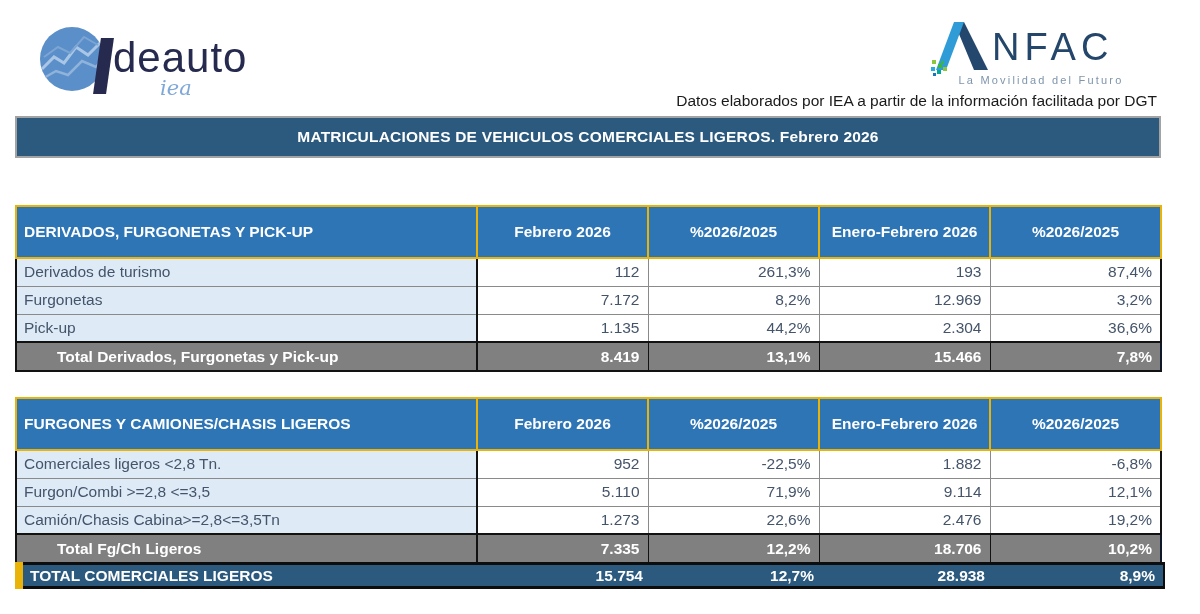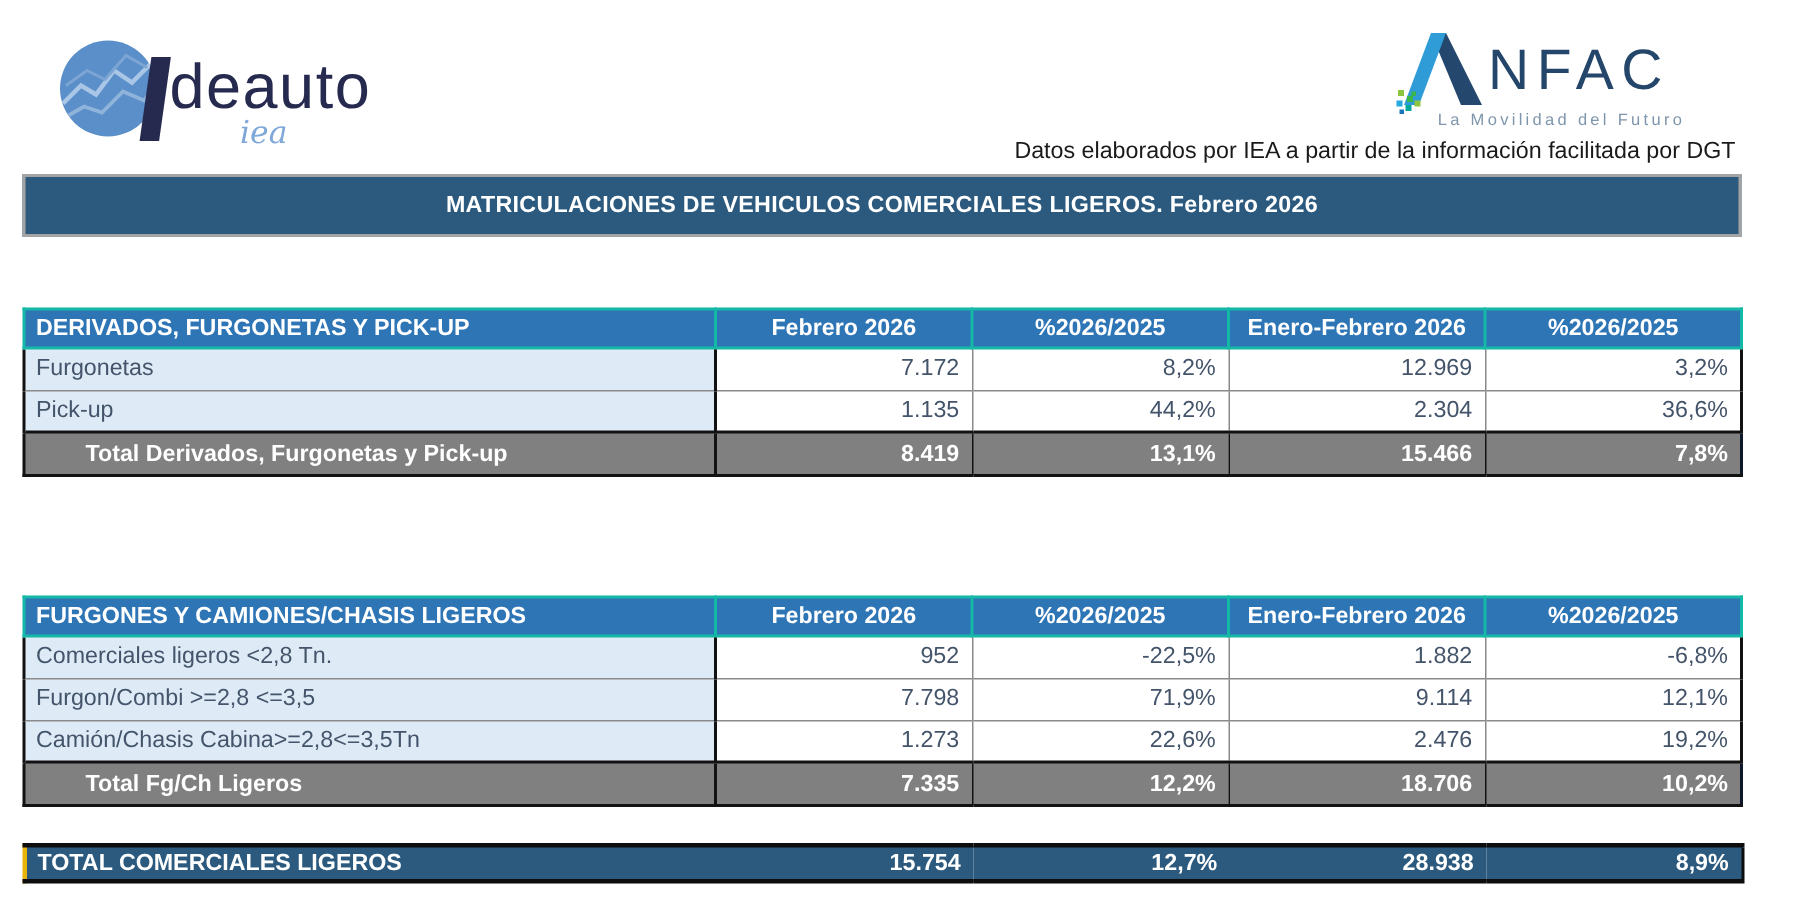--- a/index.html
+++ b/index.html
@@ -56,21 +56,21 @@
     position:absolute; left:15px; border-collapse:collapse;
     table-layout:fixed; width:1146px; font-size:15.5px;
   }
   table.t1 { top:205px; }
   table.t2 { top:397px; }
   col.c-label { width:461px; }
   col.c-num   { width:171px; }
 
   .data th {
     background:#2e75b6; color:#ffffff; font-weight:bold;
-    border:2px solid #14b8a6; height:26px; line-height:1.12;
+    border:2px solid #eab308; height:52px; line-height:1.12;
     padding:2px 8px; text-align:center; vertical-align:middle;
   }
   .data th.lab { text-align:left; padding-left:7px; font-size:15.5px; }
 
   .data td {
     height:28px; padding:1px 8px; color:#44546a;
     border:1px solid #8a8a8a; background:#ffffff; text-align:right;
     vertical-align:middle;
   }
   .data td.lab {
@@ -90,21 +90,21 @@
   
   table.grand {
     position:absolute; left:15px; top:562px; border-collapse:collapse;
     table-layout:fixed; width:1146px; font-size:15.5px;
   }
   .grand td {
     background:#2b5a7e; color:#ffffff; font-weight:bold; height:24px;
     border-top:3px solid #0d0d0d; border-bottom:3px solid #0d0d0d;
     padding:1px 8px; text-align:right; vertical-align:middle;
   }
-  .grand td.lab { text-align:left; padding-left:7px; border-left:3px solid #eab308; }
+  .grand td.lab { text-align:left; padding-left:7px; border-left:8px solid #eab308; }
   .grand td:last-child { border-right:2px solid #0d0d0d; }
 </style>
 </head>
 <body>
 
 <div class="page">
 
   <div class="ideauto">
     <div class="circle">
       <svg width="64" height="64" viewBox="0 0 64 64">
@@ -153,20 +153,27 @@
       </colgroup>
     <tbody>
         <tr>
       <th class="lab">DERIVADOS, FURGONETAS Y PICK-UP</th>
       <th>Febrero 2026</th>
       <th>%2026/2025</th>
       <th>Enero-Febrero 2026</th>
       <th>%2026/2025</th>
     </tr>
     <tr>
+      <td class="lab">Derivados de turismo</td>
+      <td>112</td>
+      <td>261,3%</td>
+      <td>193</td>
+      <td>87,4%</td>
+    </tr>
+    <tr>
       <td class="lab">Furgonetas</td>
       <td>7.172</td>
       <td>8,2%</td>
       <td>12.969</td>
       <td>3,2%</td>
     </tr>
     <tr>
       <td class="lab">Pick-up</td>
       <td>1.135</td>
       <td>44,2%</td>
@@ -201,21 +208,21 @@
     </tr>
     <tr>
       <td class="lab">Comerciales ligeros &lt;2,8 Tn.</td>
       <td>952</td>
       <td>-22,5%</td>
       <td>1.882</td>
       <td>-6,8%</td>
     </tr>
     <tr>
       <td class="lab">Furgon/Combi &gt;=2,8 &lt;=3,5</td>
-      <td>7.798</td>
+      <td>5.110</td>
       <td>71,9%</td>
       <td>9.114</td>
       <td>12,1%</td>
     </tr>
     <tr>
       <td class="lab">Camión/Chasis Cabina&gt;=2,8&lt;=3,5Tn</td>
       <td>1.273</td>
       <td>22,6%</td>
       <td>2.476</td>
       <td>19,2%</td>

